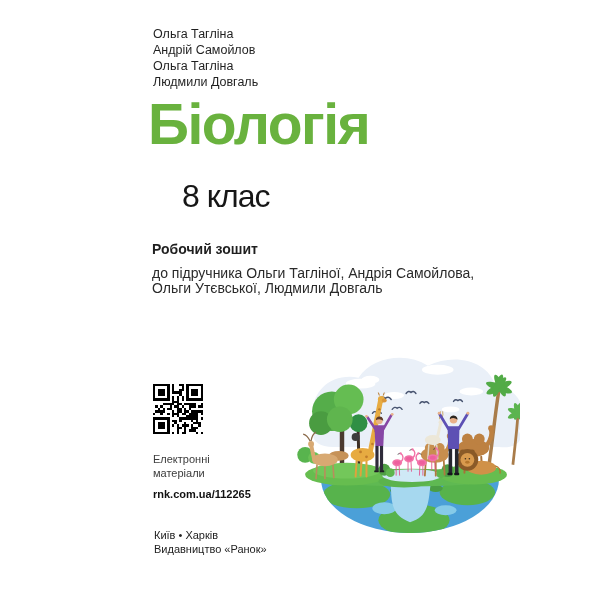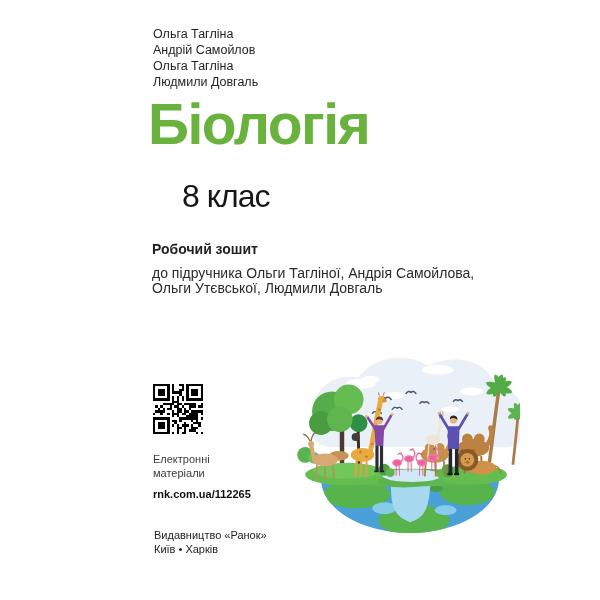--- a/index.html
+++ b/index.html
@@ -397,17 +397,17 @@
             <ellipse rx="3" ry="2" fill="#ee5f9d"></ellipse>
           <path d="M4,-1 C7,-4 6,-8 4,-9" stroke="#f272a8" stroke-width="1.4" fill="none"></path>
           <circle cx="3.5" cy="-9.5" r="1.2" fill="#f272a8"></circle>
             <path d="M2.5,-9.5 l-2,1" stroke="#3a3a3a" stroke-width="0.8"></path>
         </g>
       </g>
     </svg>
   </div>
 
   <div class="abs footer">
+    <div>Київ • Харків</div>
     <div>Видавництво «Ранок»</div>
-    <div>Київ • Харків</div>
   </div>
 
 </div>
 
 </body></html>

